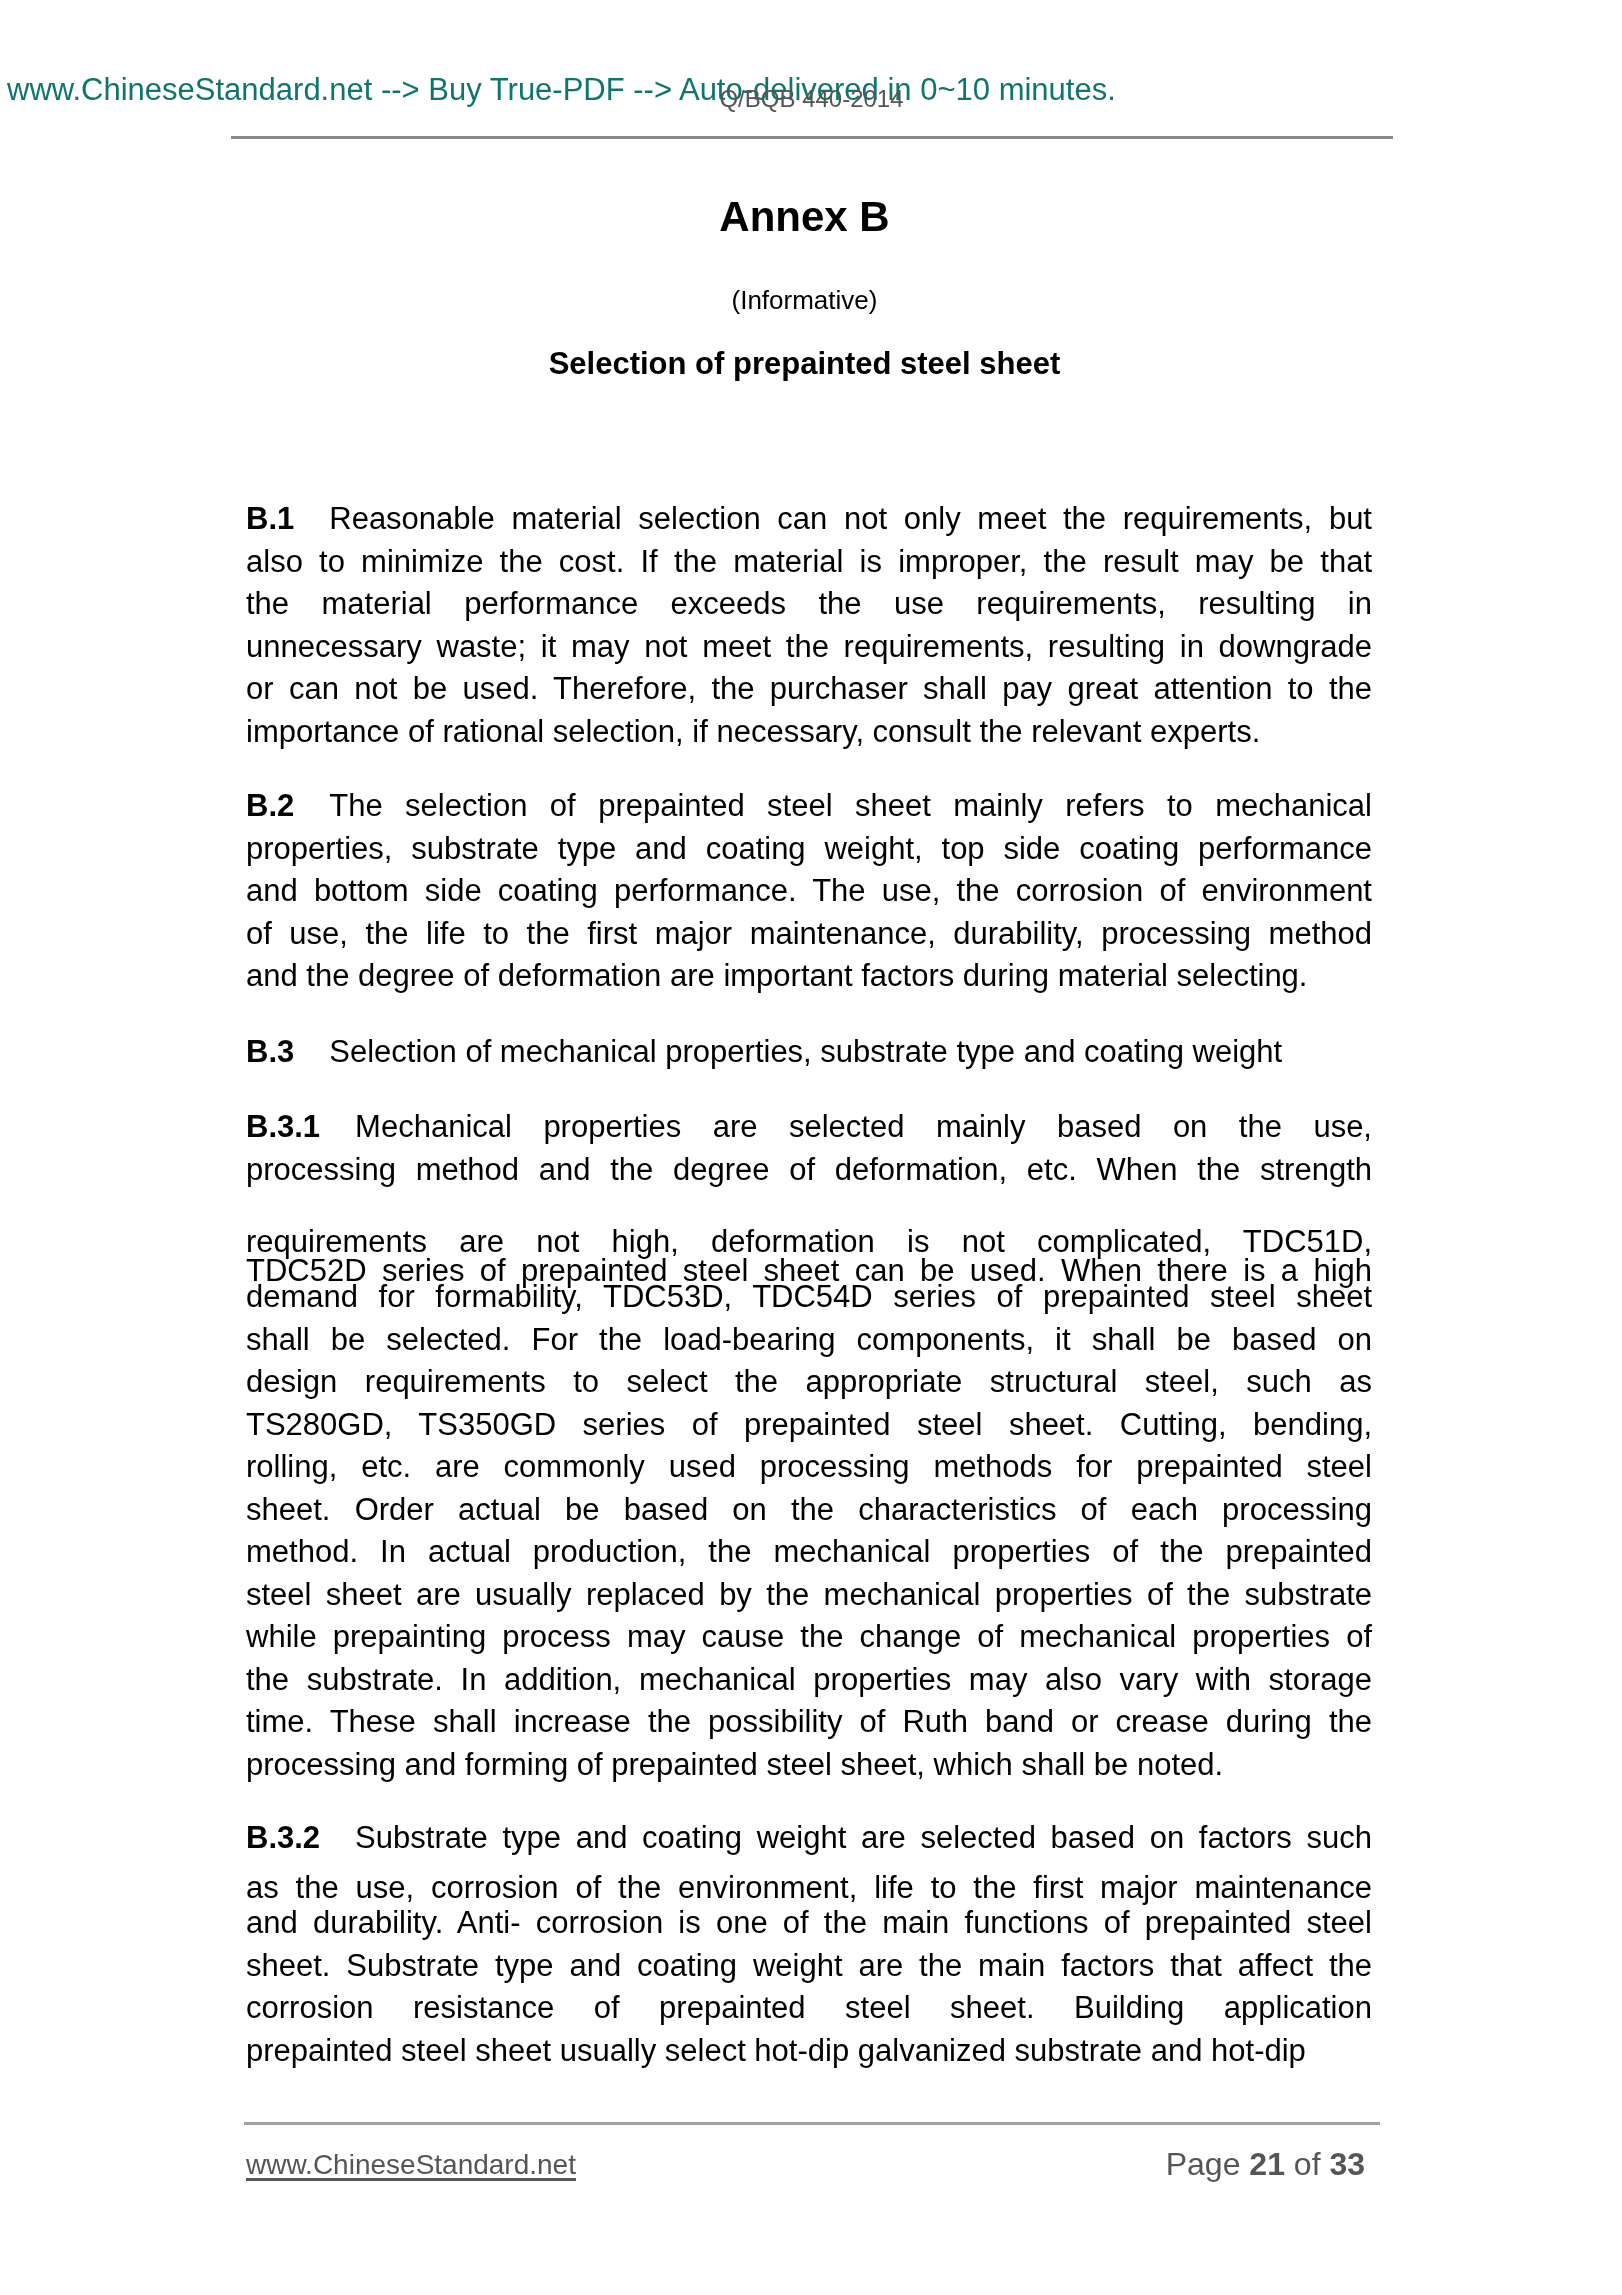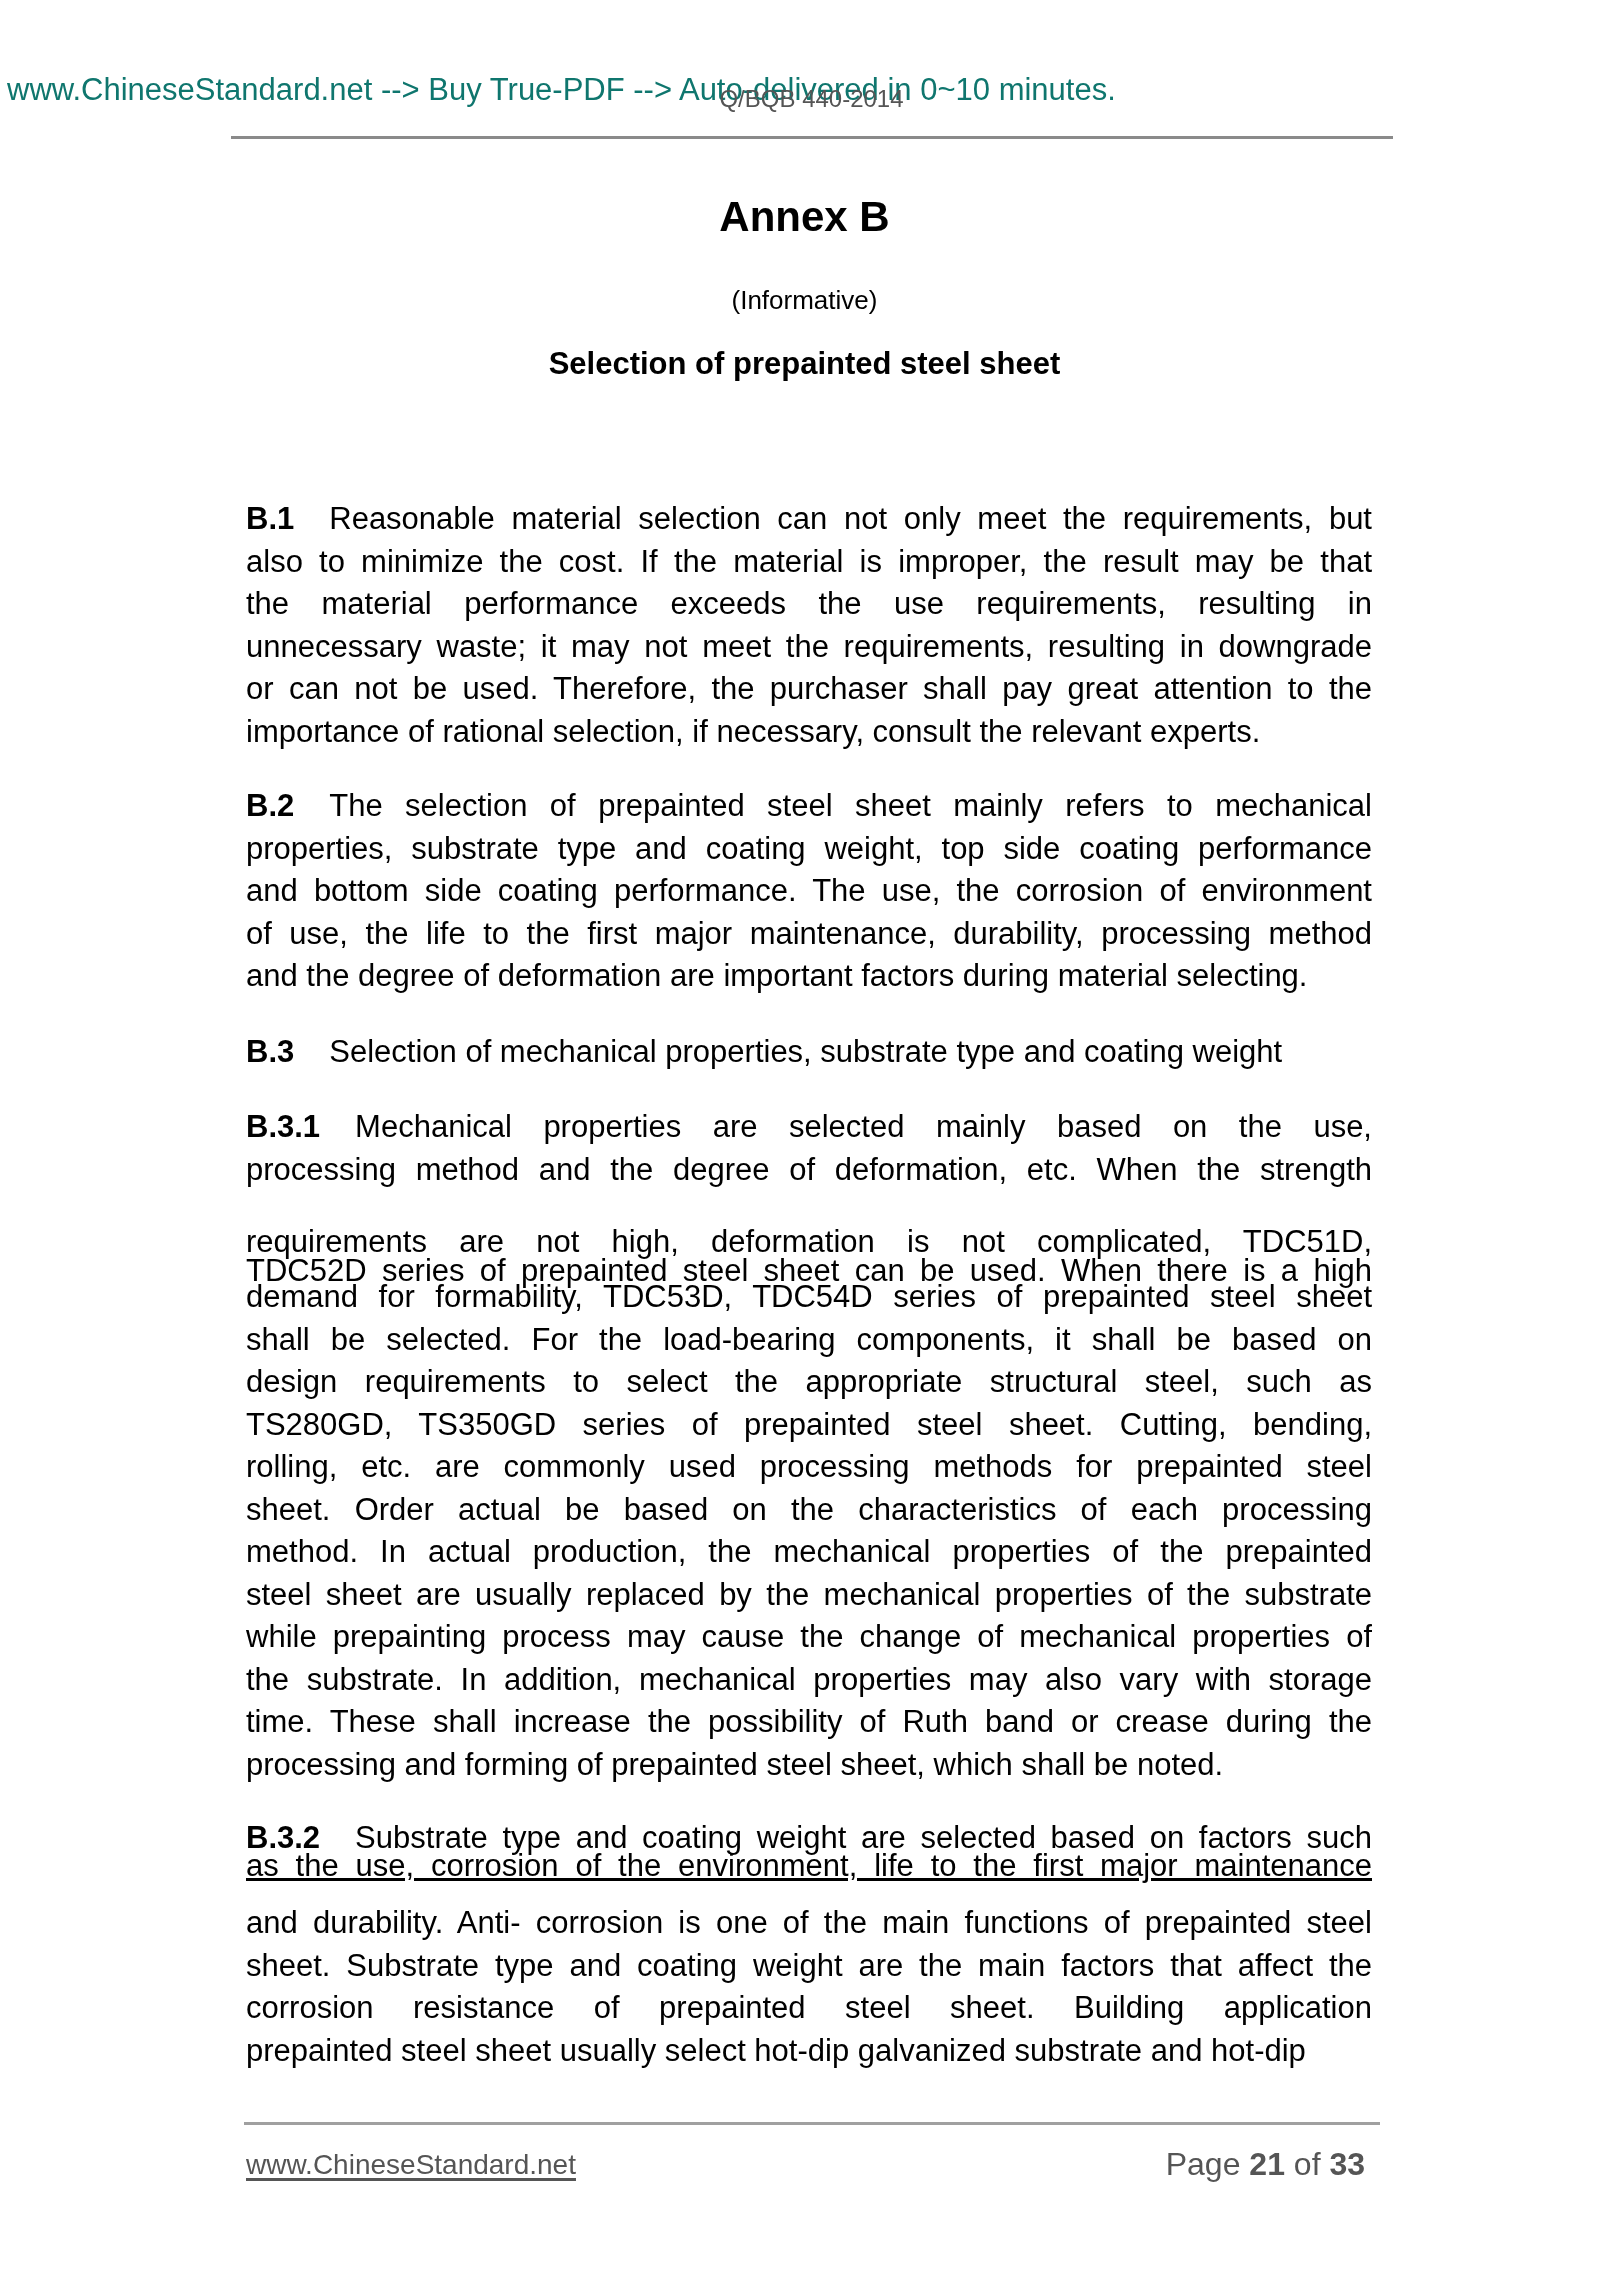--- a/index.html
+++ b/index.html
@@ -76,21 +76,21 @@
       <div class="line" style="top: 383px; white-space: normal; overflow: hidden;"><span style="display: inline;">sheet. Order actual be based on the characteristics of each processing</span></div>
       <div class="line" style="top: 425px; white-space: normal; overflow: hidden;"><span style="display: inline;">method. In actual production, the mechanical properties of the prepainted</span></div>
       <div class="line" style="top: 468px; white-space: normal; overflow: hidden;"><span style="display: inline;">steel sheet are usually replaced by the mechanical properties of the substrate</span></div>
       <div class="line" style="top: 510px; white-space: normal; overflow: hidden;"><span style="display: inline;">while prepainting process may cause the change of mechanical properties of</span></div>
       <div class="line" style="top: 553px; white-space: normal; overflow: hidden;"><span style="display: inline;">the substrate. In addition, mechanical properties may also vary with storage</span></div>
       <div class="line" style="top: 595px; white-space: normal; overflow: hidden;"><span style="display: inline;">time. These shall increase the possibility of Ruth band or crease during the</span></div>
       <div class="line last" style="top: 638px; white-space: normal; overflow: hidden;"><span style="display: inline;">processing and forming of prepainted steel sheet, which shall be noted.</span></div>
     </div>
     <div class="para" style="top: 1816px;">
       <div class="line" style="top: 0px; white-space: normal; overflow: hidden;"><span class="label">B.3.2</span><span style="display: inline;">Substrate type and coating weight are selected based on factors such</span></div>
-      <div class="line" style="top: 28px; white-space: normal; overflow: hidden; text-decoration: underline;"><span style="display: inline;">as the use, corrosion of the environment, life to the first major maintenance</span></div>
+      <div class="line" style="top: 50px; white-space: normal; overflow: hidden;"><span style="display: inline;">as the use, corrosion of the environment, life to the first major maintenance</span></div>
       <div class="line" style="top: 85px; white-space: normal; overflow: hidden;"><span style="display: inline;">and durability. Anti- corrosion is one of the main functions of prepainted steel</span></div>
       <div class="line" style="top: 128px; white-space: normal; overflow: hidden;"><span style="display: inline;">sheet. Substrate type and coating weight are the main factors that affect the</span></div>
       <div class="line" style="top: 170px; white-space: normal; overflow: hidden;"><span style="display: inline;">corrosion resistance of prepainted steel sheet. Building application</span></div>
       <div class="line last" style="top: 213px; white-space: normal; overflow: hidden;"><span style="display: inline;">prepainted steel sheet usually select hot-dip galvanized substrate and hot-dip</span></div>
     </div>
   </div>
 
 <div class="abs ftr-rule"></div>
 <a class="abs ftr-link">www.ChineseStandard.net</a>
 <div class="ftr-page-wrap">

